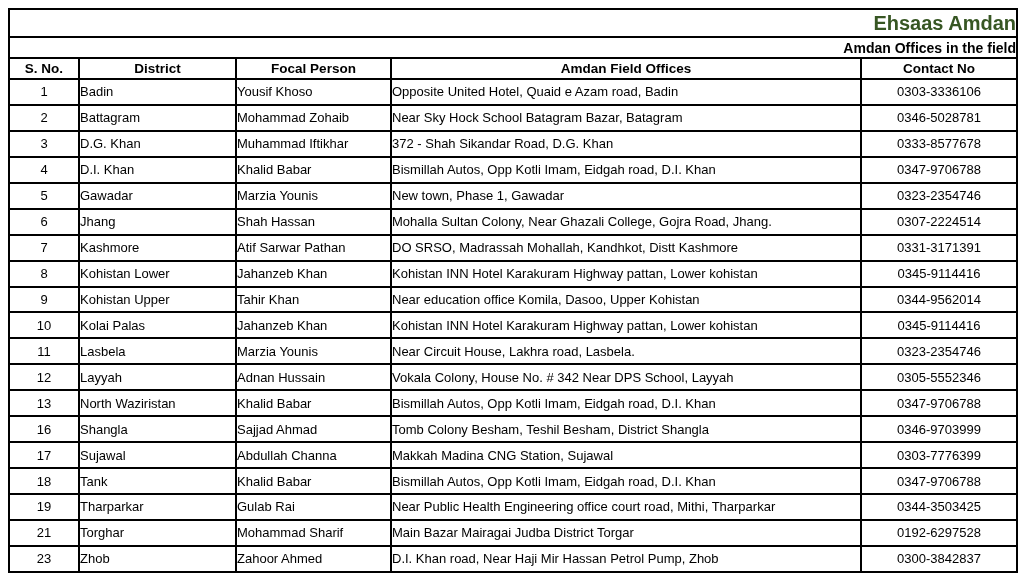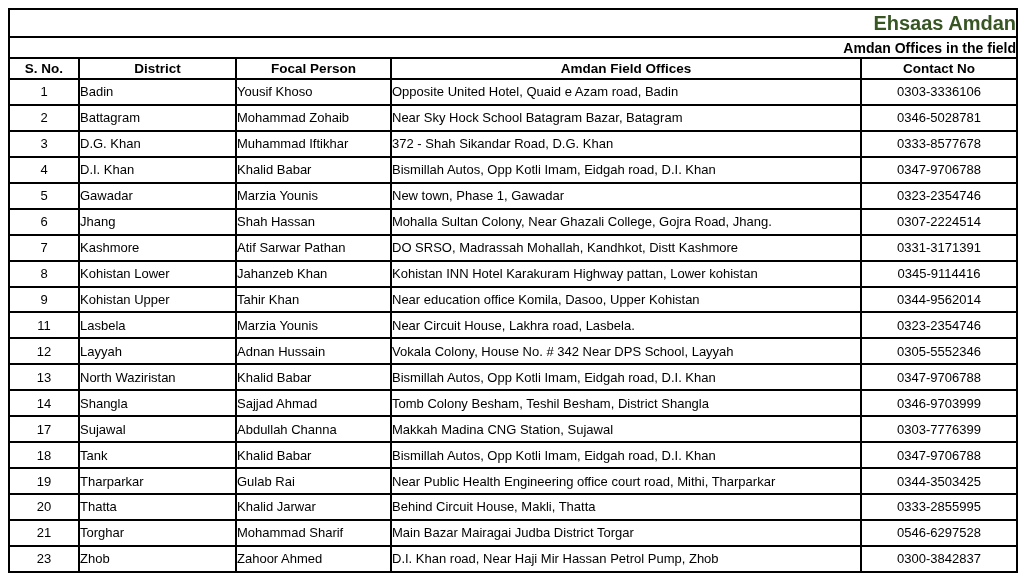--- a/index.html
+++ b/index.html
@@ -151,20 +151,27 @@
       <td class="col-contact">0345-9114416</td>
     </tr>
         <tr class="data-row">
       <td class="col-sno">9</td>
       <td class="col-district">Kohistan Upper</td>
       <td class="col-focal">Tahir Khan</td>
       <td class="col-office">Near education office Komila, Dasoo, Upper Kohistan</td>
       <td class="col-contact">0344-9562014</td>
     </tr>
         <tr class="data-row">
+      <td class="col-sno">10</td>
+      <td class="col-district">Kolai Palas</td>
+      <td class="col-focal">Jahanzeb Khan</td>
+      <td class="col-office">Kohistan INN Hotel Karakuram Highway pattan, Lower kohistan</td>
+      <td class="col-contact">0345-9114416</td>
+    </tr>
+        <tr class="data-row">
       <td class="col-sno">11</td>
       <td class="col-district">Lasbela</td>
       <td class="col-focal">Marzia Younis</td>
       <td class="col-office">Near Circuit House, Lakhra road, Lasbela.</td>
       <td class="col-contact">0323-2354746</td>
     </tr>
         <tr class="data-row">
       <td class="col-sno">12</td>
       <td class="col-district">Layyah</td>
       <td class="col-focal">Adnan Hussain</td>
@@ -172,21 +179,21 @@
       <td class="col-contact">0305-5552346</td>
     </tr>
         <tr class="data-row">
       <td class="col-sno">13</td>
       <td class="col-district">North Waziristan</td>
       <td class="col-focal">Khalid Babar</td>
       <td class="col-office">Bismillah Autos, Opp Kotli Imam, Eidgah road, D.I. Khan</td>
       <td class="col-contact">0347-9706788</td>
     </tr>
         <tr class="data-row">
-      <td class="col-sno">14</td>
+      <td class="col-sno">16</td>
       <td class="col-district">Shangla</td>
       <td class="col-focal">Sajjad Ahmad</td>
       <td class="col-office">Tomb Colony Besham, Teshil Besham, District Shangla</td>
       <td class="col-contact">0346-9703999</td>
     </tr>
         <tr class="data-row">
       <td class="col-sno">17</td>
       <td class="col-district">Sujawal</td>
       <td class="col-focal">Abdullah Channa</td>
       <td class="col-office">Makkah Madina CNG Station, Sujawal</td>
@@ -200,32 +207,25 @@
       <td class="col-contact">0347-9706788</td>
     </tr>
         <tr class="data-row">
       <td class="col-sno">19</td>
       <td class="col-district">Tharparkar</td>
       <td class="col-focal">Gulab Rai</td>
       <td class="col-office">Near Public Health Engineering office court road, Mithi, Tharparkar</td>
       <td class="col-contact">0344-3503425</td>
     </tr>
         <tr class="data-row">
-      <td class="col-sno">20</td>
-      <td class="col-district">Thatta</td>
-      <td class="col-focal">Khalid Jarwar</td>
-      <td class="col-office">Behind Circuit House, Makli, Thatta</td>
-      <td class="col-contact">0333-2855995</td>
-    </tr>
-        <tr class="data-row">
       <td class="col-sno">21</td>
       <td class="col-district">Torghar</td>
       <td class="col-focal">Mohammad Sharif</td>
       <td class="col-office">Main Bazar Mairagai Judba District Torgar</td>
-      <td class="col-contact">0546-6297528</td>
+      <td class="col-contact">0192-6297528</td>
     </tr>
         <tr class="data-row">
       <td class="col-sno">23</td>
       <td class="col-district">Zhob</td>
       <td class="col-focal">Zahoor Ahmed</td>
       <td class="col-office">D.I. Khan road, Near Haji Mir Hassan Petrol Pump, Zhob</td>
       <td class="col-contact">0300-3842837</td>
     </tr>
       </tbody>
   </table>

